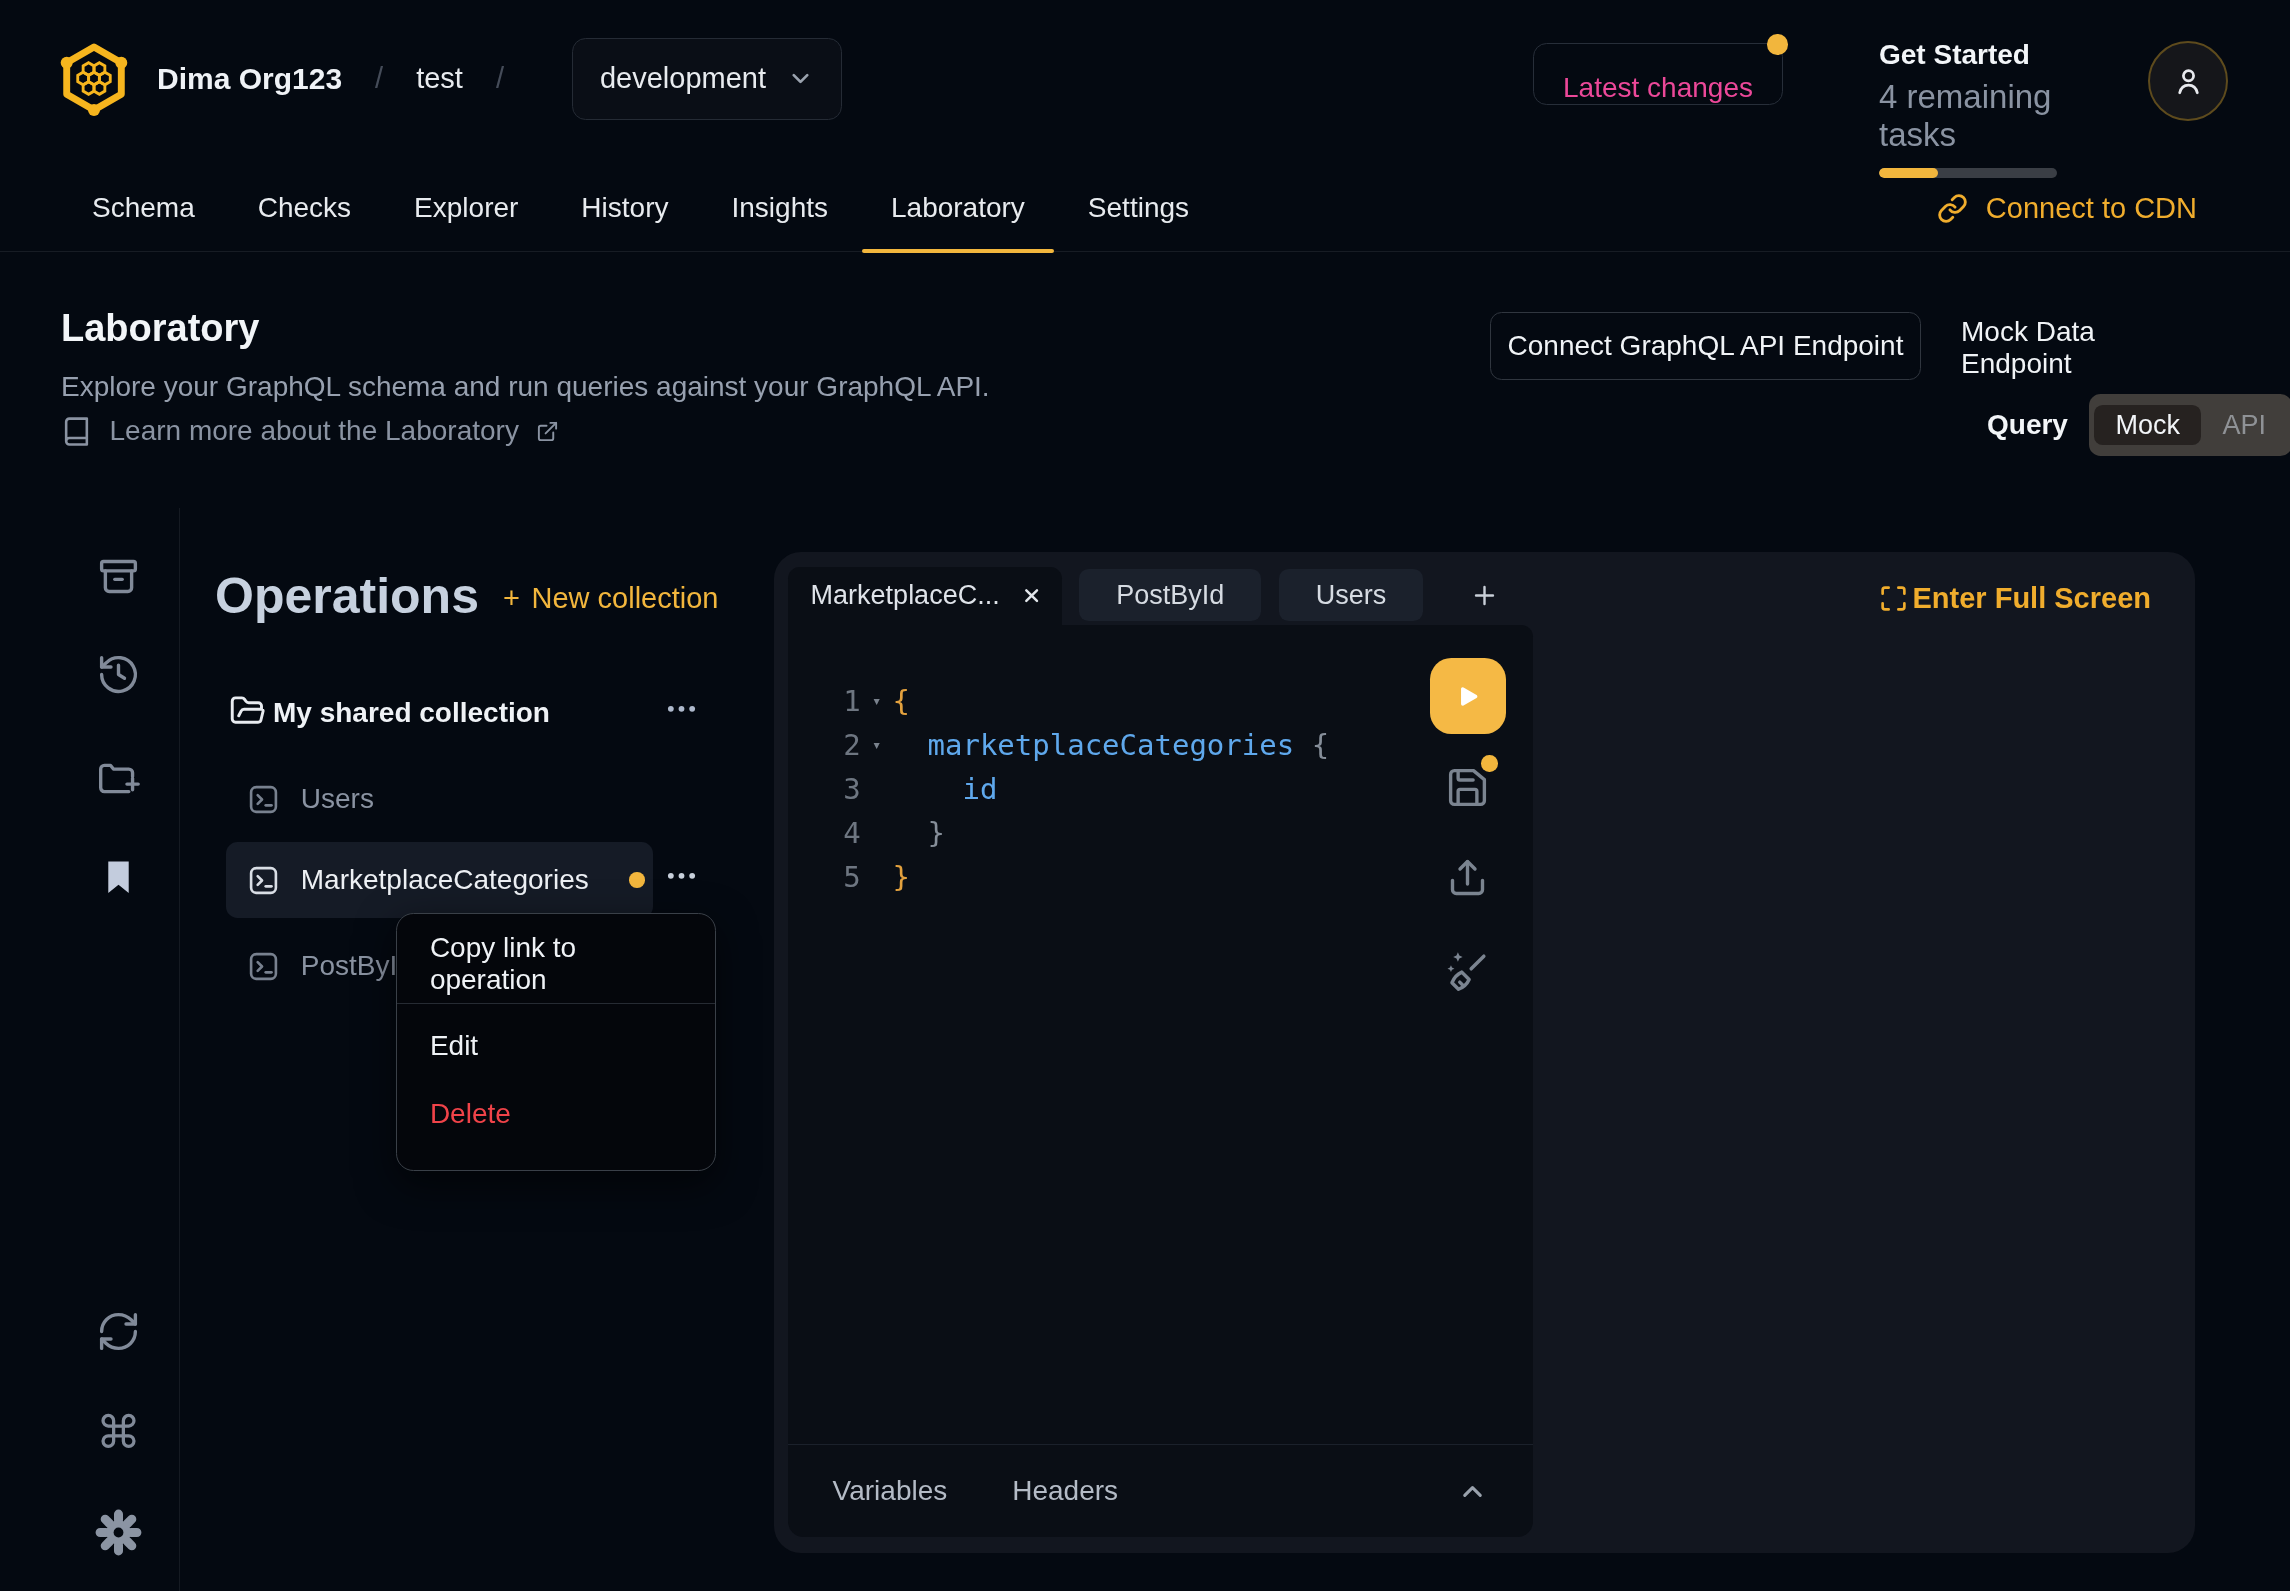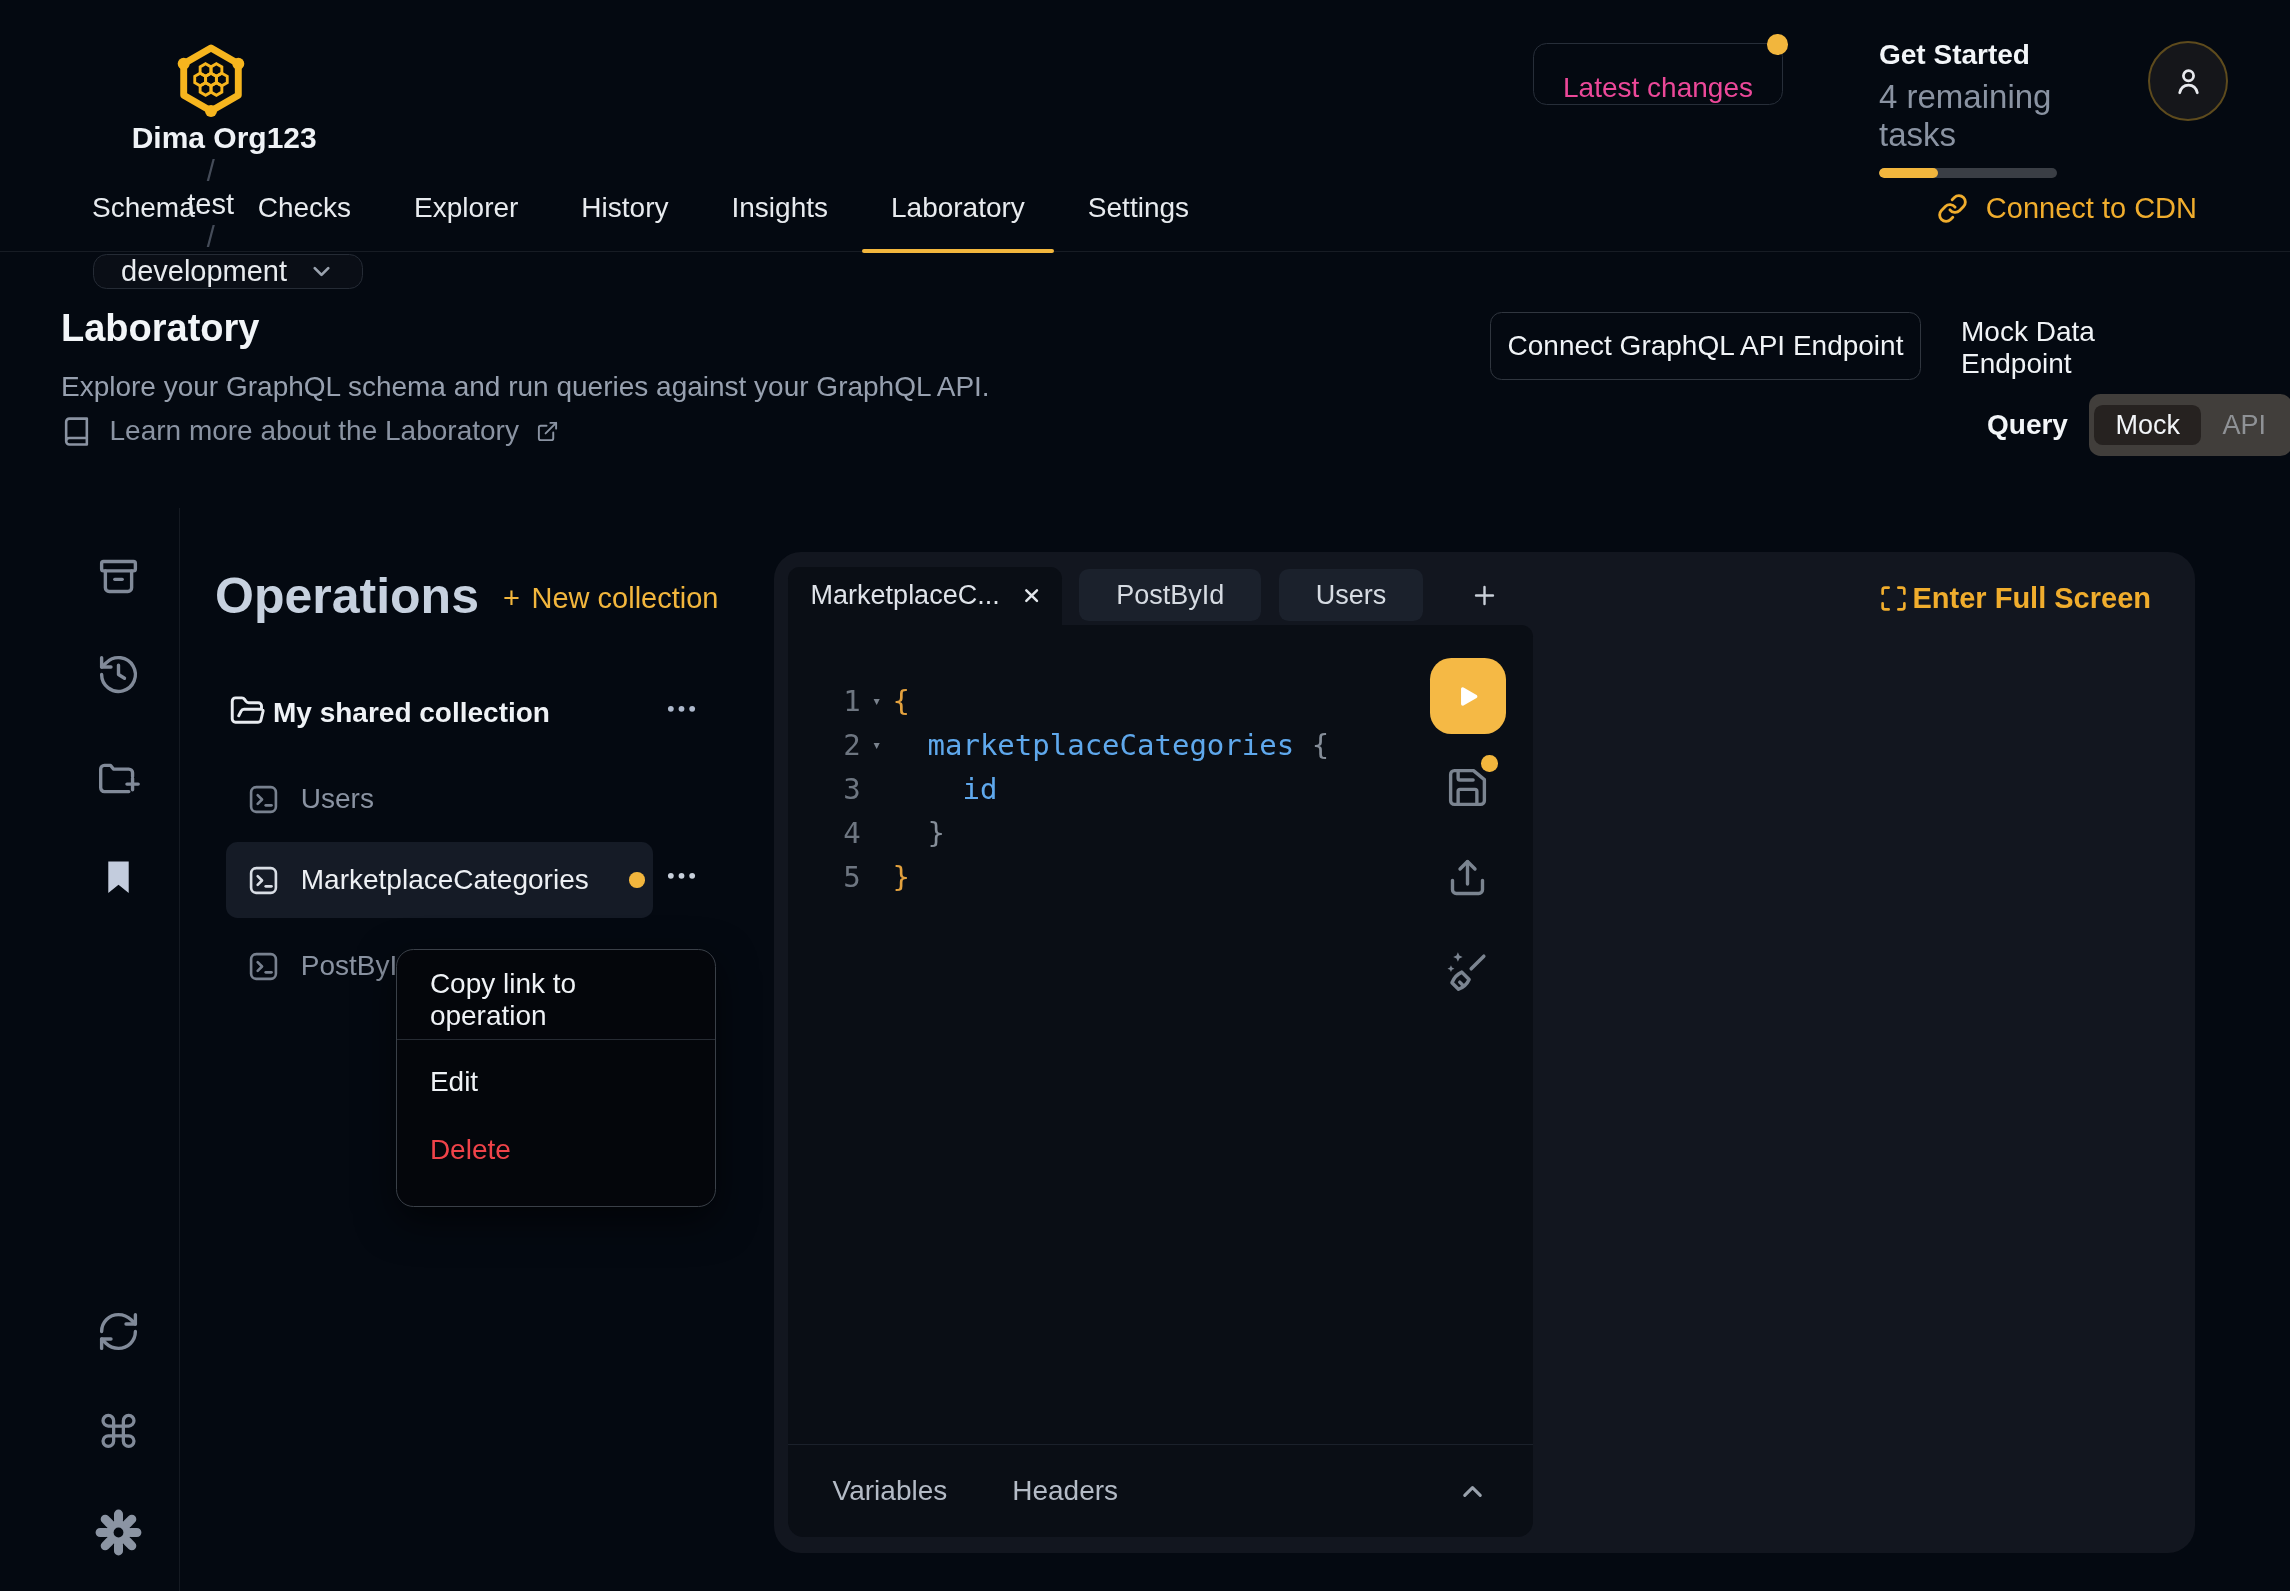--- a/index.html
+++ b/index.html
@@ -2,21 +2,21 @@
 <html><head>
 <meta charset="utf-8">
 <style>
   * { margin:0; padding:0; box-sizing:border-box; }
   html,body { background:#040911; }
   body { font-family:"Liberation Sans", sans-serif; color:#E8EBEF; }
   #app { position:relative; width:2290px; height:1591px; background:#040911; overflow:hidden; }
   svg { display:block; }
 
   
-  .brand-row { position:absolute; left:58px; top:38px; height:93px; display:flex; align-items:center;flex-direction:column; }
+  .brand-row { position:absolute; left:58px; top:32px; height:93px; display:flex; align-items:center; }
   .logo { width:72px; height:83px; }
   .org-name { margin-left:27px; font-size:30px; font-weight:600; color:#EFF2F6; }
   .bc-sep { margin:0 33px; font-size:29px; color:#454C59; }
   .project-name { font-size:29px; color:#E8EBEF; }
   .target-btn { margin-left:35px; display:flex; align-items:center; gap:21.3px; height:82px; padding:0 27px;
     background:#0A0E16; border:1.9px solid #252B35; border-radius:13.6px; font-size:29px; color:#E8EBEF; cursor:pointer; }
   .target-btn .chev { color:#9AA2AE; }
 
   .latest-changes { position:absolute; left:1533px; top:43px; width:250px; height:62px;
     border:1.9px solid #272E39; border-radius:13.6px; display:flex; align-items:flex-end; justify-content:center;
@@ -76,21 +76,21 @@
   .op-row { position:absolute; left:226px; width:427px; height:76px; display:flex; align-items:center;
     padding-left:20.4px; gap:19.4px; border-radius:11.6px; cursor:pointer; }
   .op-row .lbl { font-size:28px; color:#8A93A2; }
   .op-row.selected { background:#151B26; }
   .op-row.selected .lbl { color:#EDF0F4; }
   .mod-dot { width:15.5px; height:15.5px; border-radius:50%; background:#F2B63D; margin-left:21.3px; }
   .row-dots { position:absolute; left:666px; top:871px; color:#C8D0DB; }
 
   
   .ctx-menu { position:absolute; left:396px; top:913px; width:320px; height:258px; background:#04060B;
-    border:1.9px solid #3A4048; border-radius:17.5px; z-index:20; box-shadow:0 13.6px 39px rgba(0,0,0,.6);margin-top:36px; }
+    border:1.9px solid #3A4048; border-radius:17.5px; z-index:20; box-shadow:0 13.6px 39px rgba(0,0,0,.6); }
   .ctx-item { margin:0 1.9px; padding:0 31px; font-size:28px; color:#EFF2F6; cursor:pointer; display:flex; align-items:center; height:54px; }
   .ctx-item.first { margin-top:23px; }
   .ctx-divider { margin-top:11.6px; border-top:1.9px solid #262B33; }
   .ctx-item.danger { color:#F04349; }
 
   
   .workbench { position:absolute; left:774px; top:552px; width:1421px; height:1001px; background:#12161F; border-radius:27px; }
   .wtabs { position:absolute; left:13.6px; top:14.6px; display:flex; align-items:flex-start; }
   .wtab { display:flex; align-items:center; cursor:pointer; font-size:27px; color:#D6DBE2; white-space:nowrap; }
   .wtab.active { height:58px; background:#0A0E15; border-radius:11.6px 11.6px 0 0; padding:0 19.4px 0 23px; gap:21.3px; color:#DFE3E9; }

